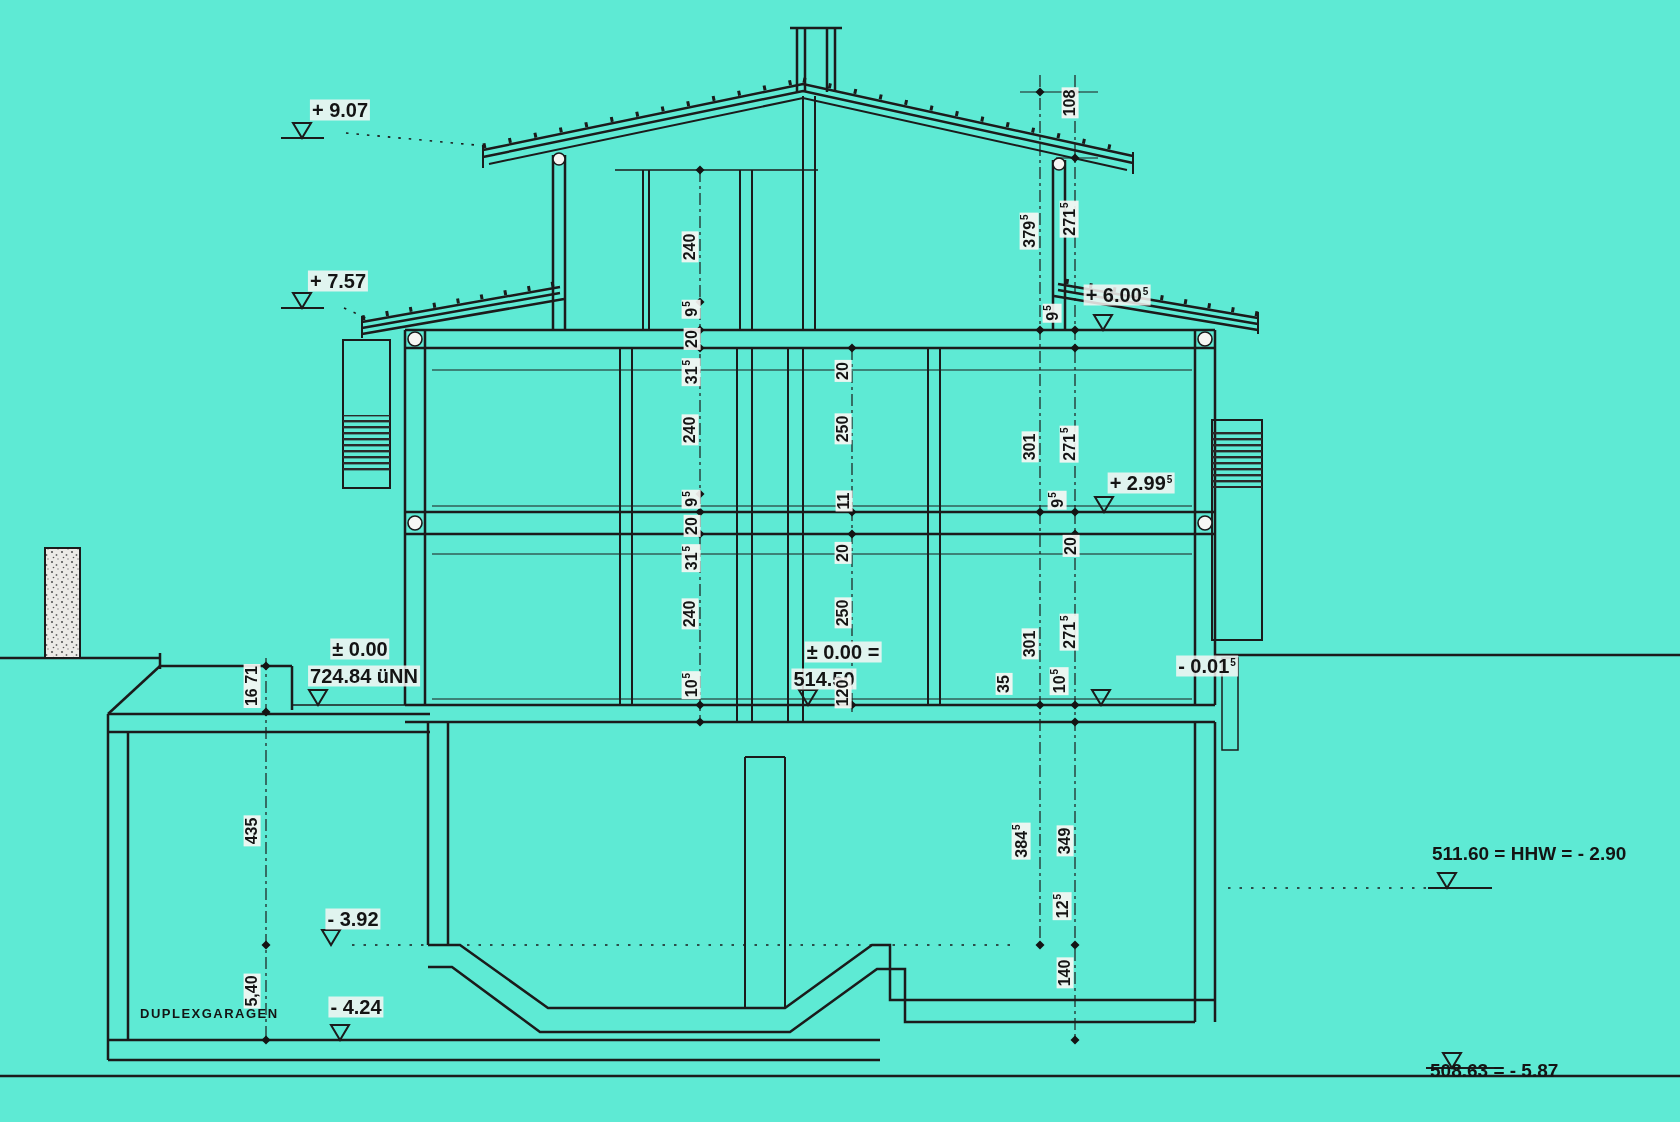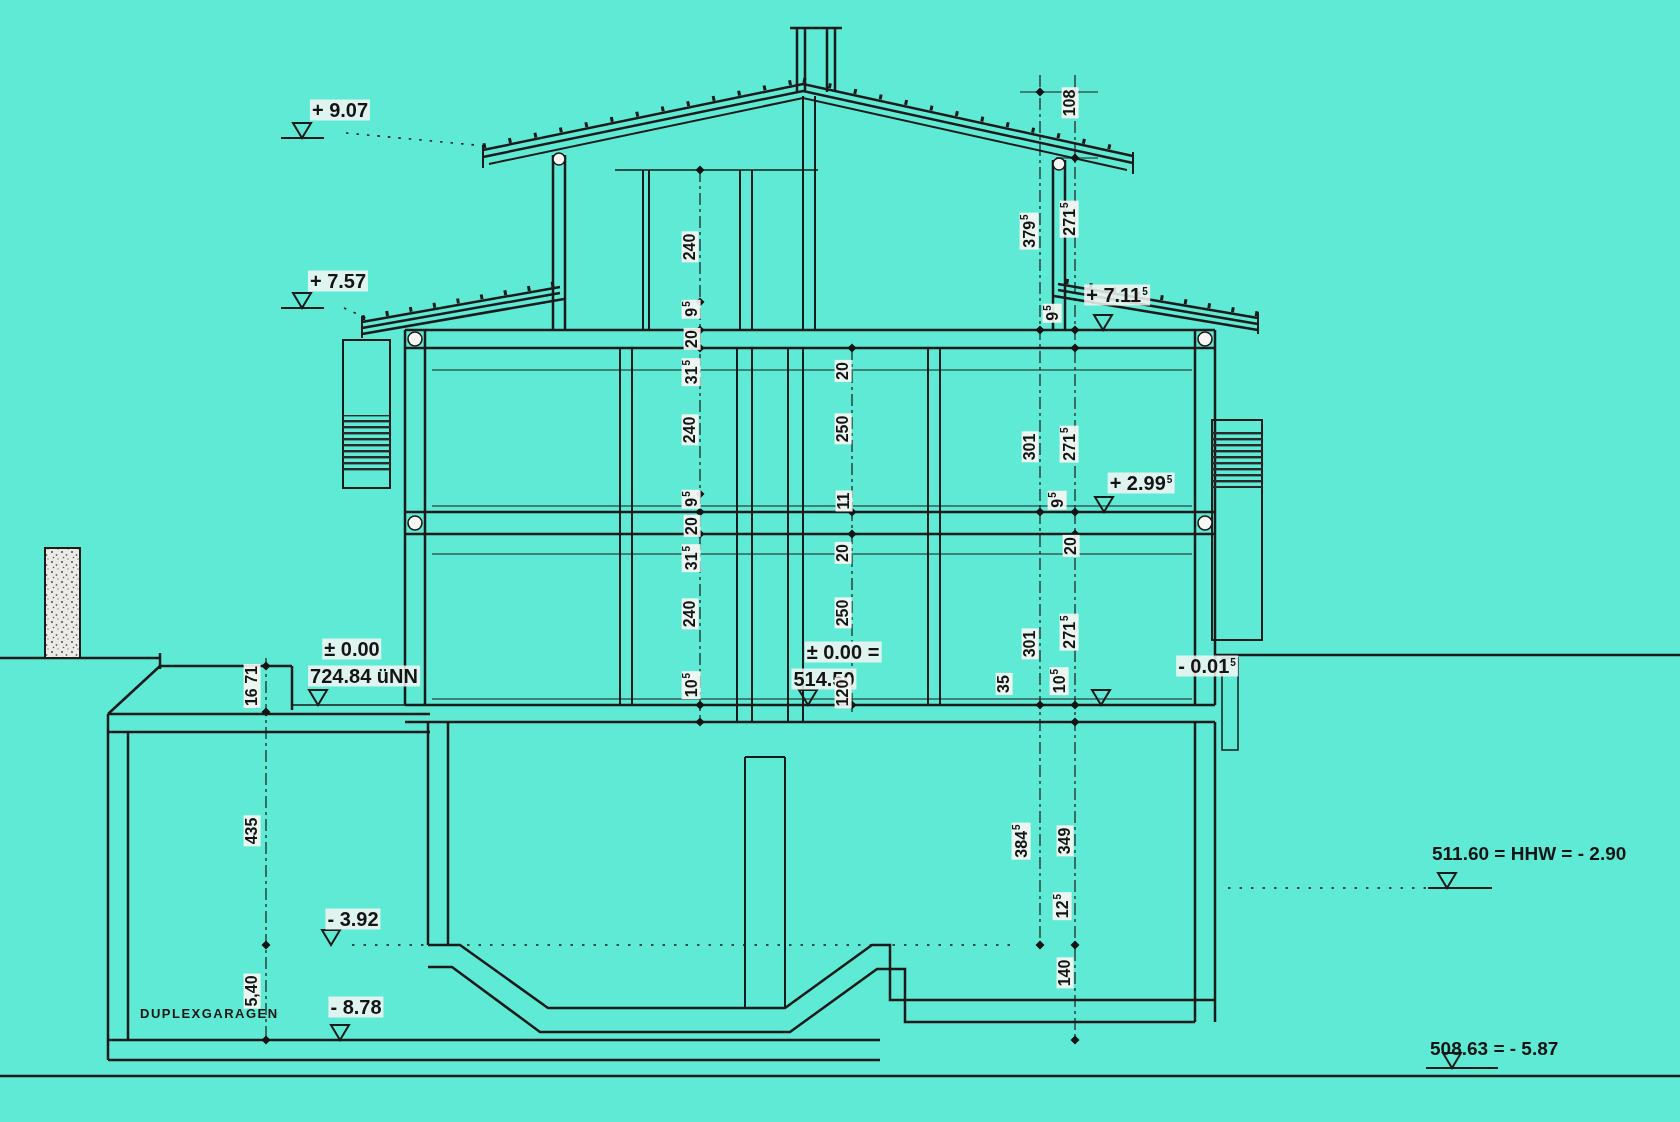--- a/index.html
+++ b/index.html
@@ -8,21 +8,21 @@
   svg{position:absolute;left:0;top:0;}
   #labels{position:absolute;left:0;top:0;width:100%;height:100%;pointer-events:none;}
   .lbl{position:absolute;transform:translate(-50%,-50%);
        font:bold 16px "Liberation Sans",sans-serif;color:#141414;
        background:rgba(247,246,243,.92);padding:0 2px;white-space:nowrap;line-height:1.05;}
   .lbl.rot{transform:translate(-50%,-50%) rotate(-90deg);}
   .lbl.lv{font-size:20px;background:rgba(247,246,243,.85);}
   .lbl .sup{font-size:10px;vertical-align:7px;margin-left:1px;}
   .note{position:absolute;font:bold 19px "Liberation Sans",sans-serif;color:#141414;white-space:nowrap;}
   .note-hhw{left:1432px;top:843px;}
-  .note-bottom{left:1430px;top:1038px;}
+  .note-bottom{left:1430px;top:1060px;}
   .garage-note{left:140px;top:1006px;letter-spacing:1.5px;font-size:13px;}
 </style>
 </head>
 <body>
 
 <div class="stage">
 <svg width="1680" height="1122" viewBox="0 0 1680 1122">
   <defs>
     <path id="dm" d="M0 -4.5 L4.5 0 L0 4.5 L-4.5 0 Z" fill="#141414"></path>
     <pattern id="hstripe" width="6" height="6" patternUnits="userSpaceOnUse">
@@ -176,29 +176,29 @@
     <path stroke-dasharray="2.5 8" d="M346 133 L486 146"></path>
     <path stroke-dasharray="2.5 8" d="M344 308 L366 318"></path>
     <path stroke-dasharray="2.5 9" d="M352 945 H1015"></path>
     <path stroke-dasharray="2.5 9" d="M1228 888 H1440"></path>
   </g>
 </svg>
 
 <div id="labels">
       <div class="lbl lv" style="left: 340px; top: 110px;"><span>+ 9.07</span></div>
       <div class="lbl lv" style="left: 338px; top: 281px;"><span>+ 7.57</span></div>
-      <div class="lbl lv" style="left: 352px; top: 649px;"><span>± 0.00</span></div>
+      <div class="lbl lv" style="left: 360px; top: 649px;"><span>± 0.00</span></div>
       <div class="lbl lv" style="left: 364px; top: 676px;"><span>724.84 üNN</span></div>
       <div class="lbl lv" style="left: 843px; top: 652px;"><span>± 0.00 =</span></div>
       <div class="lbl lv" style="left: 824px; top: 679px;"><span>514.50</span></div>
       <div class="lbl lv" style="left: 1141px; top: 483px; text-align: right;"><span>+ 2.99</span><span class="sup">5</span></div>
       <div class="lbl lv" style="left: 1207px; top: 666px;"><span>- 0.01</span><span class="sup">5</span></div>
-      <div class="lbl lv" style="left: 1117px; top: 295px;"><span>+ 7.11</span><span class="sup">5</span></div>
+      <div class="lbl lv" style="left: 1117px; top: 295px;"><span>+ 6.00</span><span class="sup">5</span></div>
       <div class="lbl lv" style="left: 353px; top: 919px;"><span>- 3.92</span></div>
-      <div class="lbl lv" style="left: 356px; top: 1007px;"><span>- 8.78</span></div>
+      <div class="lbl lv" style="left: 356px; top: 1007px;"><span>- 4.24</span></div>
       <div class="lbl rot" style="left: 690px; top: 247px;"><span>240</span></div>
       <div class="lbl rot" style="left: 691px; top: 309px;"><span>9</span><span class="sup">5</span></div>
       <div class="lbl rot" style="left: 692px; top: 339px;"><span>20</span></div>
       <div class="lbl rot" style="left: 691px; top: 372px;"><span>31</span><span class="sup">5</span></div>
       <div class="lbl rot" style="left: 690px; top: 430px;"><span>240</span></div>
       <div class="lbl rot" style="left: 691px; top: 499px;"><span>9</span><span class="sup">5</span></div>
       <div class="lbl rot" style="left: 692px; top: 526px;"><span>20</span></div>
       <div class="lbl rot" style="left: 691px; top: 558px;"><span>31</span><span class="sup">5</span></div>
       <div class="lbl rot" style="left: 690px; top: 614px;"><span>240</span></div>
       <div class="lbl rot" style="left: 691px; top: 685px;"><span>10</span><span class="sup">5</span></div>

